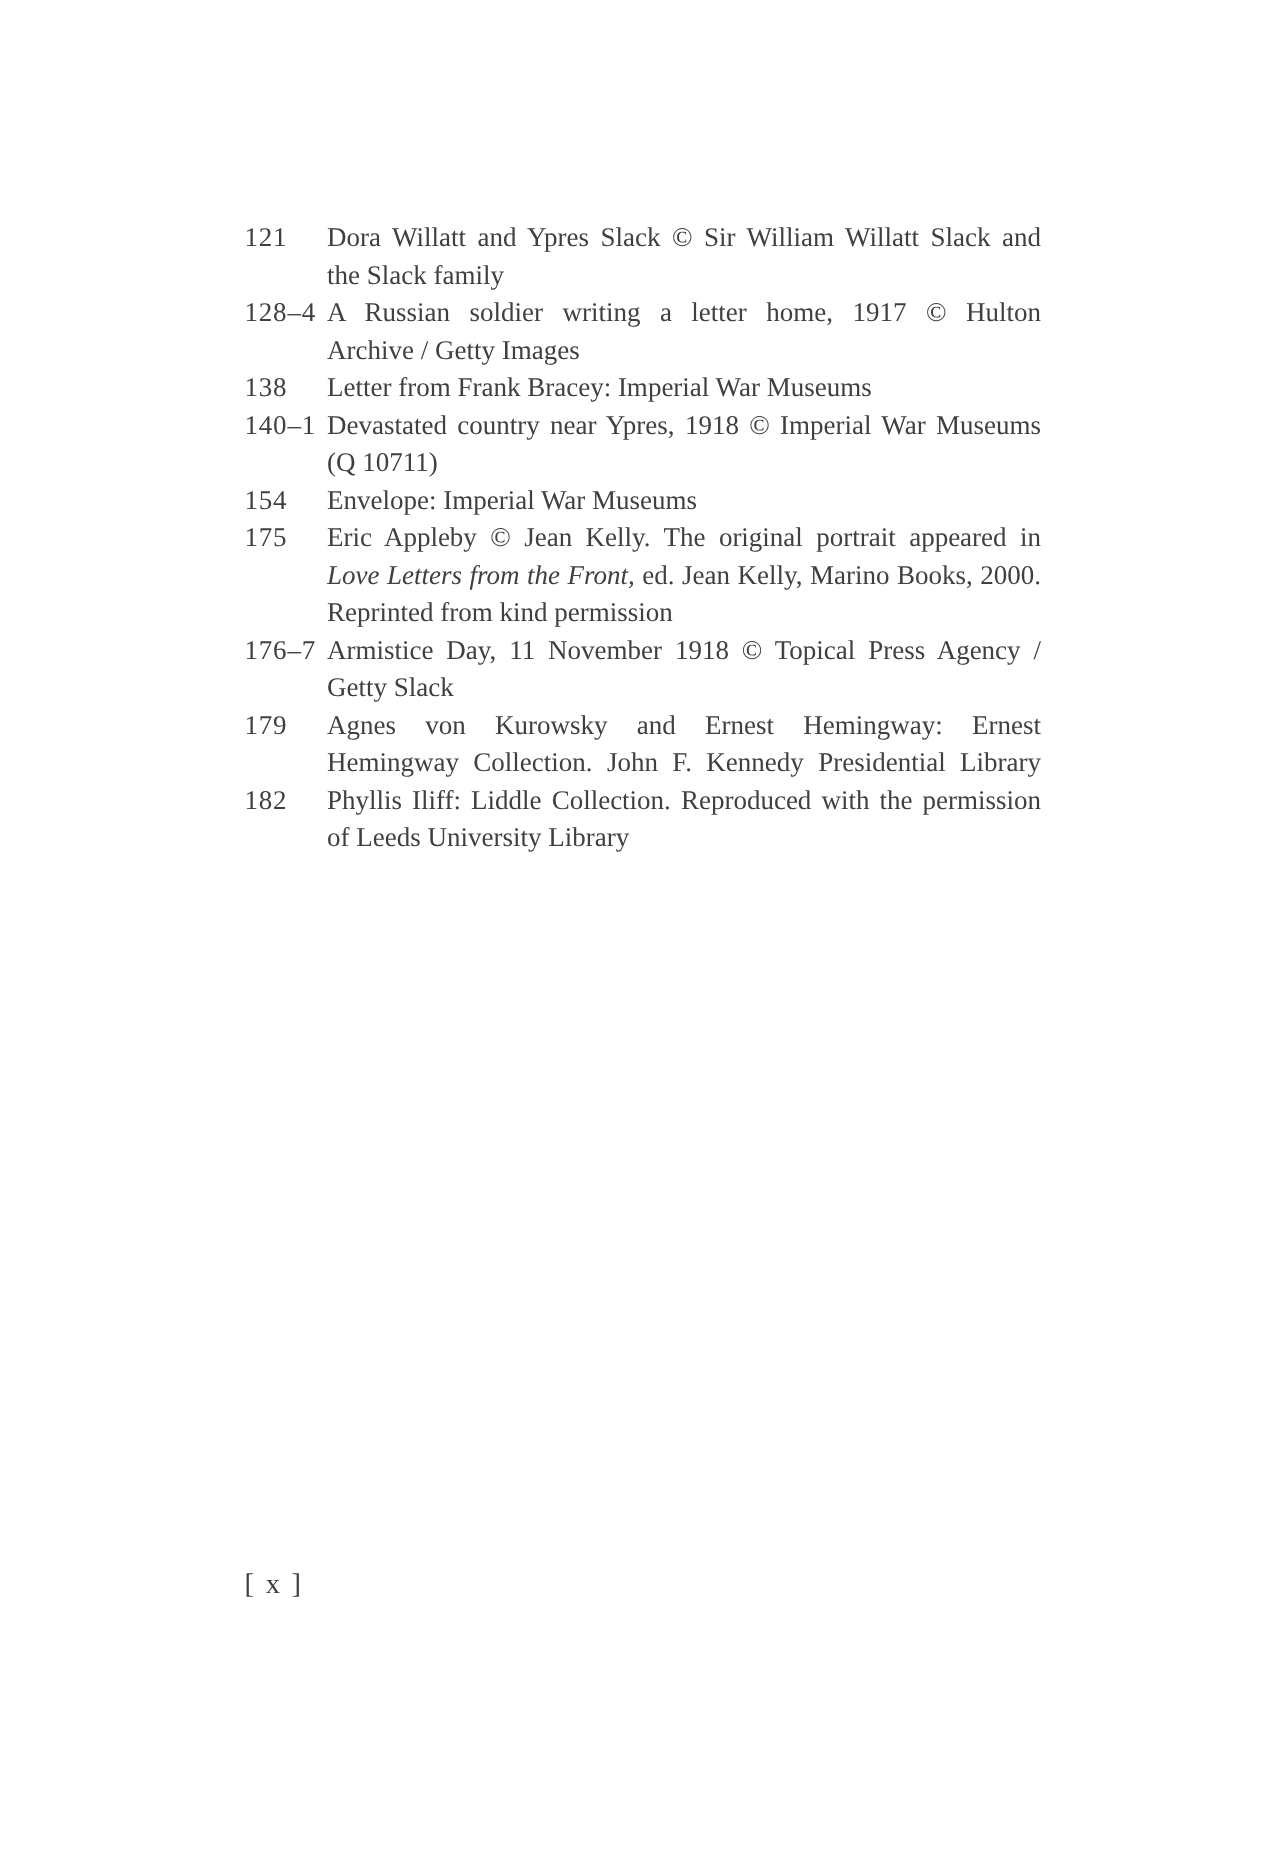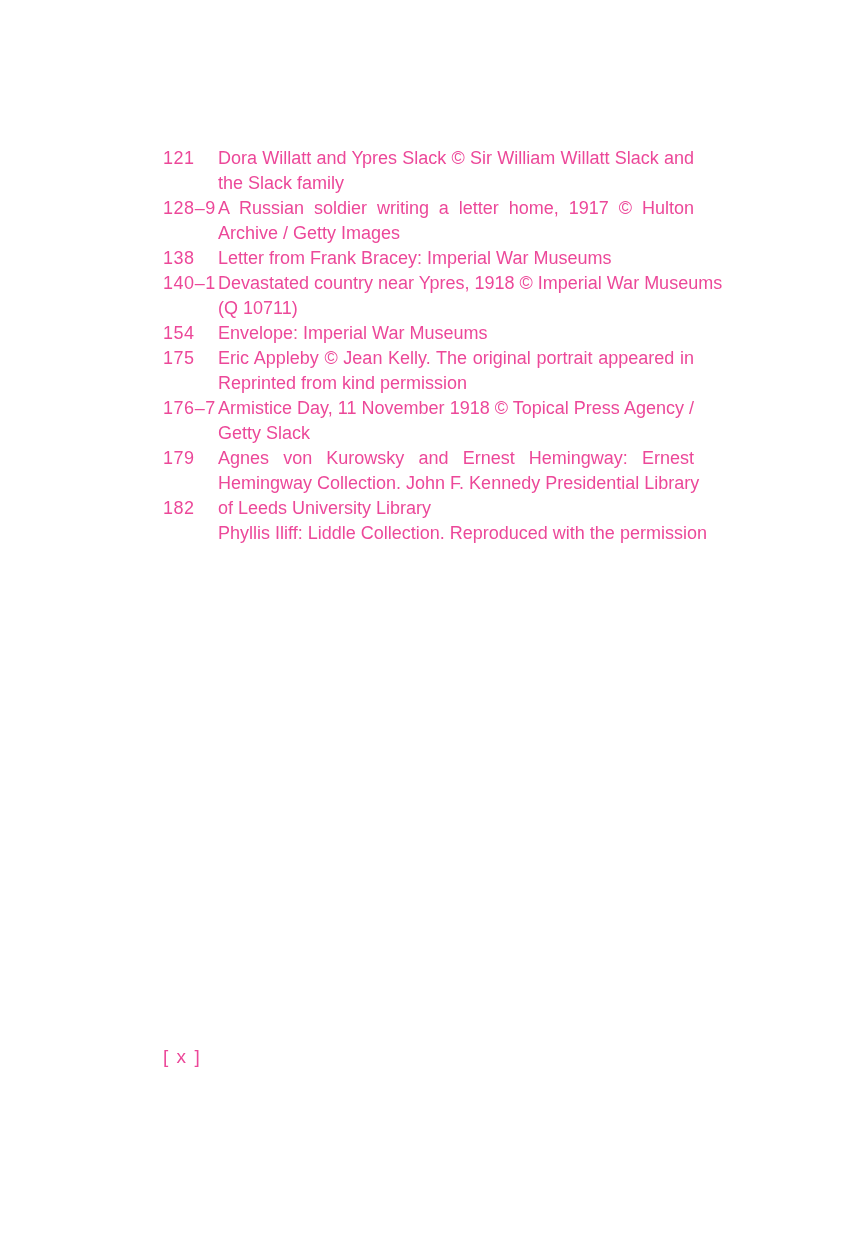--- a/index.html
+++ b/index.html
@@ -6,22 +6,22 @@
     margin: 0;
     padding: 0;
     background: #ffffff;
   }
   .page {
     position: relative;
     width: 853px;
     height: 1087px;
     background: #ffffff;
     overflow: hidden;
-    font-family: Liberation Sans, sans-serif;
-    color: #ec4899;
+    font-family: Liberation Serif, serif;
+    color: #404040;
   }
   .credits {
     position: absolute;
     left: 163px;
     top: 146px;
     width: 531px;
     font-size: 18px;
     line-height: 25px;
   }
   .entry {
@@ -63,52 +63,53 @@
 <body>
 
 <div class="page">
   <div class="credits" id="credits-list">
       <div class="entry">
         <span class="num">121</span>
         <div class="line"><span>Dora Willatt and Ypres Slack © Sir William Willatt Slack and</span></div>
         <div class="line last"><span>the Slack family</span></div>
       </div>
       <div class="entry">
-        <span class="num">128–9</span>
+        <span class="num">128–4</span>
         <div class="line"><span>A Russian soldier writing a letter home, 1917 © Hulton</span></div>
         <div class="line last"><span>Archive / Getty Images</span></div>
       </div>
       <div class="entry">
         <span class="num">138</span>
         <div class="line last"><span>Letter from Frank Bracey: Imperial War Museums</span></div>
       </div>
       <div class="entry">
         <span class="num">140–1</span>
         <div class="line"><span>Devastated country near Ypres, 1918 © Imperial War Museums</span></div>
         <div class="line last"><span>(Q 10711)</span></div>
       </div>
       <div class="entry">
         <span class="num">154</span>
         <div class="line last"><span>Envelope: Imperial War Museums</span></div>
       </div>
       <div class="entry">
         <span class="num">175</span>
         <div class="line"><span>Eric Appleby © Jean Kelly. The original portrait appeared in</span></div>
+        <div class="line"><em>Love Letters from the Front,</em><span> ed. Jean Kelly, Marino Books, 2000.</span></div>
         <div class="line last"><span>Reprinted from kind permission</span></div>
       </div>
       <div class="entry">
         <span class="num">176–7</span>
         <div class="line"><span>Armistice Day, 11 November 1918 © Topical Press Agency /</span></div>
         <div class="line last"><span>Getty Slack</span></div>
       </div>
       <div class="entry">
         <span class="num">179</span>
         <div class="line"><span>Agnes von Kurowsky and Ernest Hemingway: Ernest</span></div>
         <div class="line"><span>Hemingway Collection. John F. Kennedy Presidential Library</span></div>
       </div>
       <div class="entry">
         <span class="num">182</span>
+        <div class="line"><span>Phyllis Iliff: Liddle Collection. Reproduced with the permission</span></div>
         <div class="line last"><span>of Leeds University Library</span></div>
-        <div class="line"><span>Phyllis Iliff: Liddle Collection. Reproduced with the permission</span></div>
       </div>
     </div>
   <div class="folio">[ x ]</div>
 </div>
 
 </body></html>

